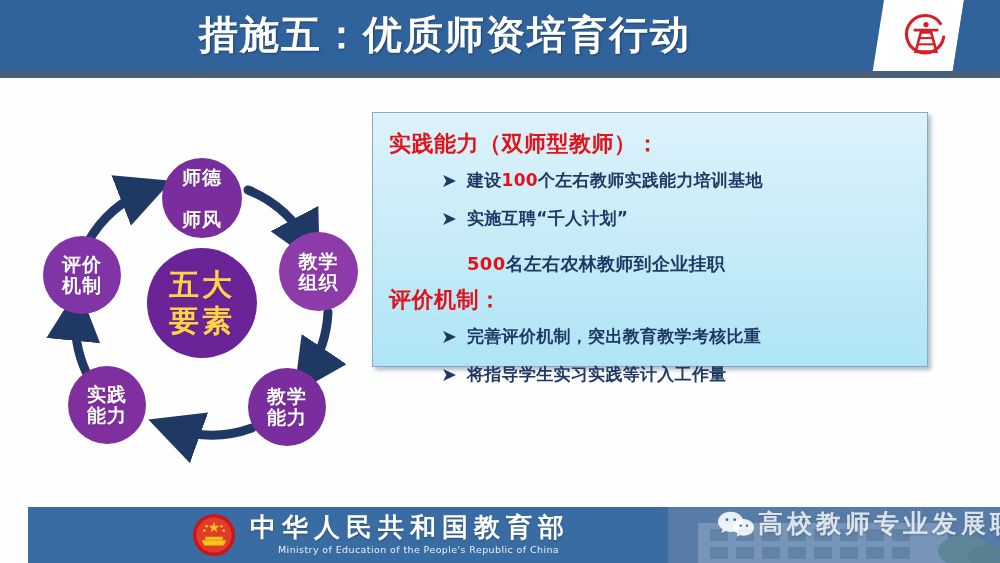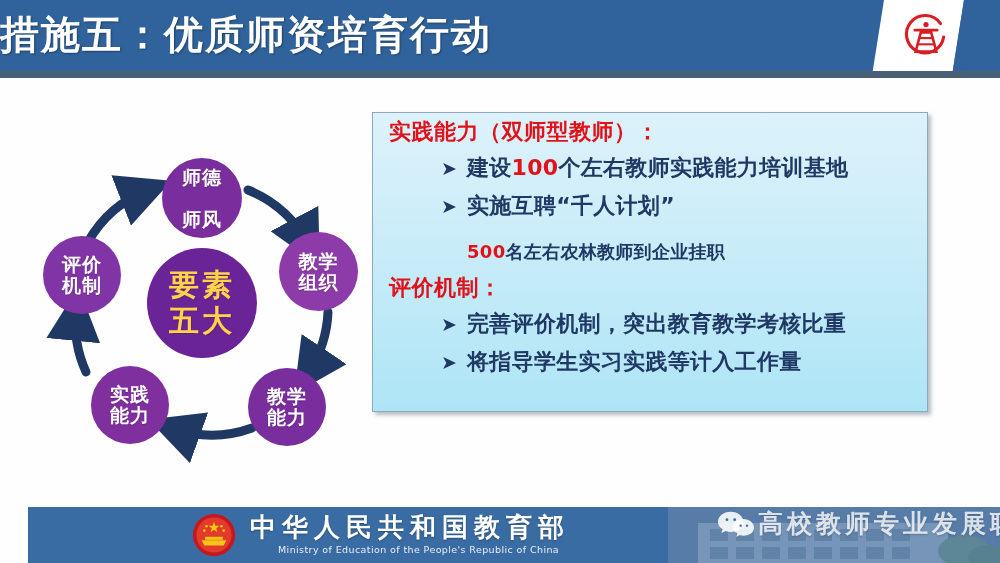--- a/index.html
+++ b/index.html
@@ -28,21 +28,21 @@
   }
   #header-underline {
     position:absolute; left:0; top:71px;
     width:1000px; height:7px;
     background:#4a6076;
   }
   #header-title {
     position:absolute;
     left:0; top:6px;
     width:890px;
-    text-align:left;
+    text-align:center;
     color:#ffffff;
     font-size:39px;
     font-weight:bold;
     letter-spacing:2px;
     line-height:58px;
     text-shadow:1px 1px 2px rgba(0,0,0,.35);
     white-space:nowrap;
   }
   
   #logo-plate {
@@ -64,25 +64,25 @@
   #logo-mark {
     position:absolute;
     left:900px; top:10px;
     width:52px; height:52px;
   }
 
   
   #content-box {
     position:absolute;
     left:372px; top:112px;
-    width:556px; height:300px;
+    width:556px; height:255px;
     background:linear-gradient(180deg,#ddf2fb 0%,#c9ecf8 45%,#aee5f6 100%);
     border:1px solid #8fa9bb;
     box-shadow:3px 3px 4px rgba(90,110,125,.45);
-    padding:2px 8px 8px 16px;
+    padding:14px 8px 8px 16px;
   }
   .sec-head {
     color:#e1121a;
     font-size:22px;
     font-weight:bold;
     line-height:34px;
     letter-spacing:.5px;
     white-space:nowrap;
   }
   .bullet-row {
@@ -94,21 +94,21 @@
   .bullet-mark {
     color:#1f3864;
     font-size:19px;
     font-weight:bold;
     width:26px;
     flex:0 0 26px;
     line-height:38px;
   }
   .bullet-text {
     color:#1f3864;
-    font-size:22px;
+    font-size:17px;
     font-weight:bold;
     letter-spacing:.3px;
     white-space:nowrap;
   }
   .plain-row {
     padding-left:78px;
     line-height:38px;
     color:#1f3864;
     font-size:18px;
     font-weight:bold;
@@ -253,40 +253,40 @@
       <path d="M 228 50 A 118 118 0 0 1 288 104" fill="none" stroke="#1F3864" stroke-width="9" stroke-linecap="round" marker-end="url(#ah)"></path>
 
       <path d="M 308 172 A 118 118 0 0 1 288 233" fill="none" stroke="#1F3864" stroke-width="9" stroke-linecap="round" marker-end="url(#ah)"></path>
 
       <path d="M 232 288 A 118 118 0 0 1 152 288" fill="none" stroke="#1F3864" stroke-width="9" stroke-linecap="round" marker-end="url(#ah)"></path>
 
       <path d="M 66 232 A 118 118 0 0 1 56 172" fill="none" stroke="#1F3864" stroke-width="9" stroke-linecap="round" marker-end="url(#ah)"></path>
     </svg>
 
     <div id="node-center">
+      <span>五大</span>
       <span>要素</span>
-      <span>五大</span>
     </div>
 
     <div class="node" style="left:142px;top:18px;width:80px;height:80px;background:#7A2D9C;gap:21px;">
       <span>师德</span>
       <span>师风</span>
     </div>
 
     <div class="node" style="left:259px;top:92px;width:79px;height:79px;background:#8C3BA8;">
       <span>教学</span>
       <span>组织</span>
     </div>
 
     <div class="node" style="left:228px;top:228px;width:78px;height:78px;background:#7A2D9C;">
       <span>教学</span>
       <span>能力</span>
     </div>
 
-    <div class="node" style="left:71px;top:226px;width:78px;height:78px;background:#7F2F9E;">
+    <div class="node" style="left:48px;top:226px;width:78px;height:78px;background:#7F2F9E;">
       <span>实践</span>
       <span>能力</span>
     </div>
 
     <div class="node" style="left:23px;top:96px;width:78px;height:78px;background:#8034A5;">
       <span>评价</span>
       <span>机制</span>
     </div>
   </div>
 

